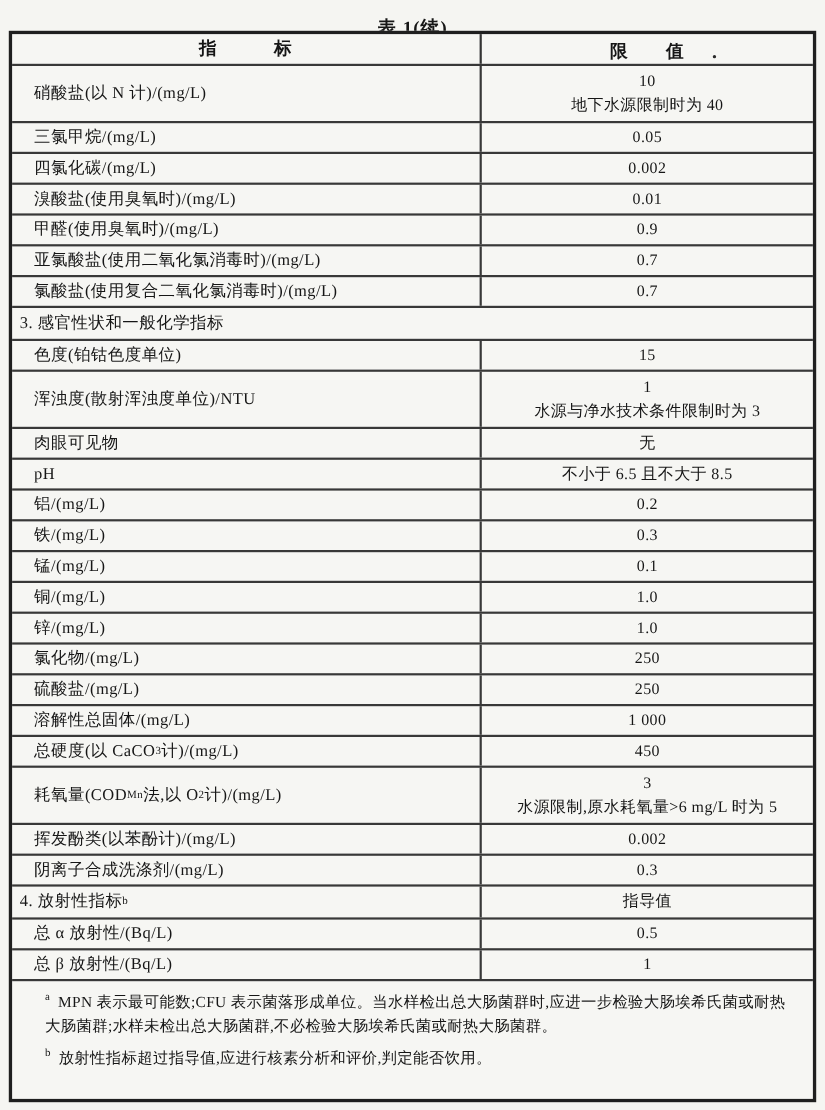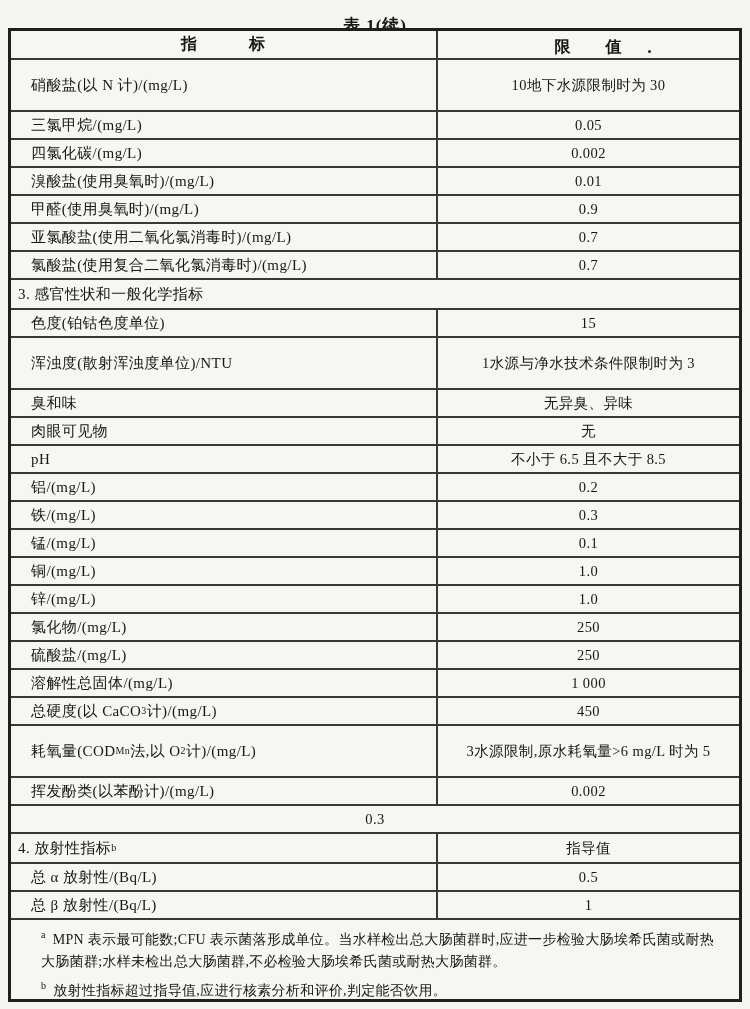--- a/index.html
+++ b/index.html
@@ -68,21 +68,21 @@
     flex: 0 0 427px;
     border-right: 2px solid #383838;
     display: flex; align-items: center;
     padding-left: 20px;
     line-height: 20px;
   }
   .trow.sec .cell.ind { padding-left: 7px; }
   .cell.ind.full { flex: 1; border-right: none; }
   .cell.lim {
     flex: 1;
-    display: flex; flex-direction: row;
+    display: flex; flex-direction: column;
     justify-content: center; align-items: center;
     text-align: center;
     font-size: 14.5px;
     line-height: 22px;
     padding: 1px 4px;
   }
   sub { font-size: 10px; vertical-align: -3px; line-height: 0; }
   sup { font-size: 10px; vertical-align: 5px; line-height: 0; }
   .footnotes {
     flex: 1;
@@ -108,21 +108,21 @@
         <span>限　　值</span>
         <span class="artifact-dot"></span>
       </div>
     </div>
 
     <div id="rows">
         <div class="trow tall">
           <div class="cell ind">硝酸盐(以 N 计)/(mg/L)</div>
           <div class="cell lim">
             <div class="lline">10</div>
-            <div class="lline">地下水源限制时为 30</div>
+            <div class="lline">地下水源限制时为 40</div>
           </div>
         </div>
         <div class="trow">
           <div class="cell ind">三氯甲烷/(mg/L)</div>
           <div class="cell lim">
             <div class="lline">0.05</div>
           </div>
         </div>
         <div class="trow">
           <div class="cell ind">四氯化碳/(mg/L)</div>
@@ -164,26 +164,20 @@
           </div>
         </div>
         <div class="trow tall">
           <div class="cell ind">浑浊度(散射浑浊度单位)/NTU</div>
           <div class="cell lim">
             <div class="lline">1</div>
             <div class="lline">水源与净水技术条件限制时为 3</div>
           </div>
         </div>
         <div class="trow">
-          <div class="cell ind">臭和味</div>
-          <div class="cell lim">
-            <div class="lline">无异臭、异味</div>
-          </div>
-        </div>
-        <div class="trow">
           <div class="cell ind">肉眼可见物</div>
           <div class="cell lim">
             <div class="lline">无</div>
           </div>
         </div>
         <div class="trow">
           <div class="cell ind">pH</div>
           <div class="cell lim">
             <div class="lline">不小于 6.5 且不大于 8.5</div>
           </div>
@@ -249,20 +243,21 @@
             <div class="lline">水源限制,原水耗氧量&gt;6 mg/L 时为 5</div>
           </div>
         </div>
         <div class="trow">
           <div class="cell ind">挥发酚类(以苯酚计)/(mg/L)</div>
           <div class="cell lim">
             <div class="lline">0.002</div>
           </div>
         </div>
         <div class="trow">
+          <div class="cell ind">阴离子合成洗涤剂/(mg/L)</div>
           <div class="cell lim">
             <div class="lline">0.3</div>
           </div>
         </div>
         <div class="trow sec">
           <div class="cell ind">4. 放射性指标<sup>b</sup></div>
           <div class="cell lim">
             <div class="lline">指导值</div>
           </div>
         </div>

